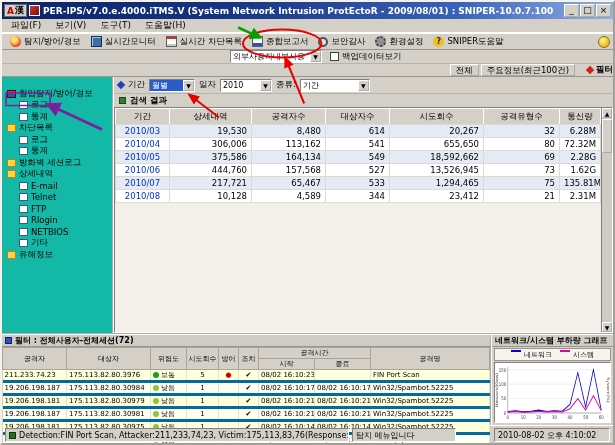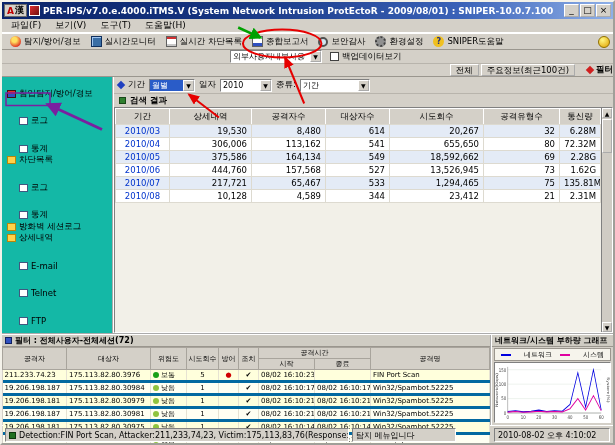--- a/index.html
+++ b/index.html
@@ -52,21 +52,21 @@
 .view-tab { border:1px outset #fff; background:#d4d0c8; padding:0 5px; height:12px; line-height:10px; font-size:8.5px; }
 .filter-chip { display:flex; align-items:center; gap:3px; margin-left:10px; font-size:8.5px; font-weight:bold; }
 .diamond { width:6px; height:6px; transform:rotate(45deg); flex:none; }
 .diamond.red { background:#d02020; }
 .diamond.blue { background:#2040c0; }
 
 
 .main { display:flex; height:256px; }
 .tree-panel { width:112px; flex:none; background:#14b8a6; border-right:2px groove #fff; padding-top:11px; overflow:hidden; }
 .tree-item { display:flex; align-items:center; gap:3px; height:11.5px; font-size:8.5px; padding-left:5px; white-space:nowrap; overflow:hidden; }
-.tree-item.lvl1 { padding-left:17px;margin-top:16px; }
+.tree-item.lvl1 { padding-left:17px; }
 .tree-icon { width:9px; height:8px; flex:none; }
 .tree-icon.folder { background:#ffd24a; border:1px solid #b8860b; }
 .tree-icon.doc { background:#fff; border:1px solid #405880; }
 .tree-icon.shield { background:linear-gradient(180deg,#e03030 50%,#3050c0 50%); border:1px solid #401010; }
 
 .content { flex:1; display:flex; flex-direction:column; min-width:0; }
 .filterbar { height:17px; display:flex; align-items:center; gap:4px; padding:0 4px; border-bottom:1px solid #b8b4ac; font-size:8.5px; }
 .searchrow { height:13px; display:flex; align-items:center; gap:4px; padding-left:5px; font-size:8.5px; font-weight:bold; }
 .bullet { width:7px; height:7px; background:#2f7f2f; border:1px solid #184818; flex:none; }
 
@@ -94,21 +94,21 @@
 .session tbody tr { background:#ffffdc; }
 .session tbody tr:nth-child(even) { background:#fffff2; }
 .session td.c { text-align:center; }
 .dot { display:inline-block; width:6px; height:6px; border-radius:50%; margin-right:2px; vertical-align:middle; }
 .session-tabs { height:11px; display:flex; gap:1px; padding-left:3px; background:#d4d0c8; margin-top:auto; }
 .s-tab { border:1px solid #808080; border-top:none; background:#c4c0b8; padding:0 7px; font-size:7.5px; height:11px; line-height:9px; }
 .s-tab.active { background:#f6f4ec; font-weight:bold; }
 
 .graph-panel { flex:1; display:flex; flex-direction:column; min-width:0; }
 .legend { height:13px; display:flex; align-items:center; justify-content:center; gap:8px; font-size:7px; border:1px solid #9a968e; margin:1px 2px 0; background:#f6f4ec; }
-.legend-entry { display:flex; align-items:center; gap:13px; }
+.legend-entry { display:flex; align-items:flex-start; gap:3px; }
 .legend-swatch { width:10px; height:2px; flex:none; }
 .chart-area { flex:1; background:#fff; border:1px solid; border-color:#808080 #fff #fff #808080; margin:1px 2px 2px; min-height:0; }
 .chart-area svg { width:100%; height:100%; display:block; }
 
 
 .statusbar { height:19px; display:flex; gap:3px; padding:2px 3px; align-items:stretch; border-top:1px solid #fff; }
 .status-cell { border:1px solid; border-color:#808080 #fff #fff #808080; font-size:8px; display:flex; align-items:center; gap:3px; padding:0 3px; white-space:nowrap; overflow:hidden; background:#d4d0c8; }
 .status-msg { flex:1; min-width:0; }
 .status-hint { width:104px; flex:none; }
 .status-time { width:116px; flex:none;margin-left:35px; }

